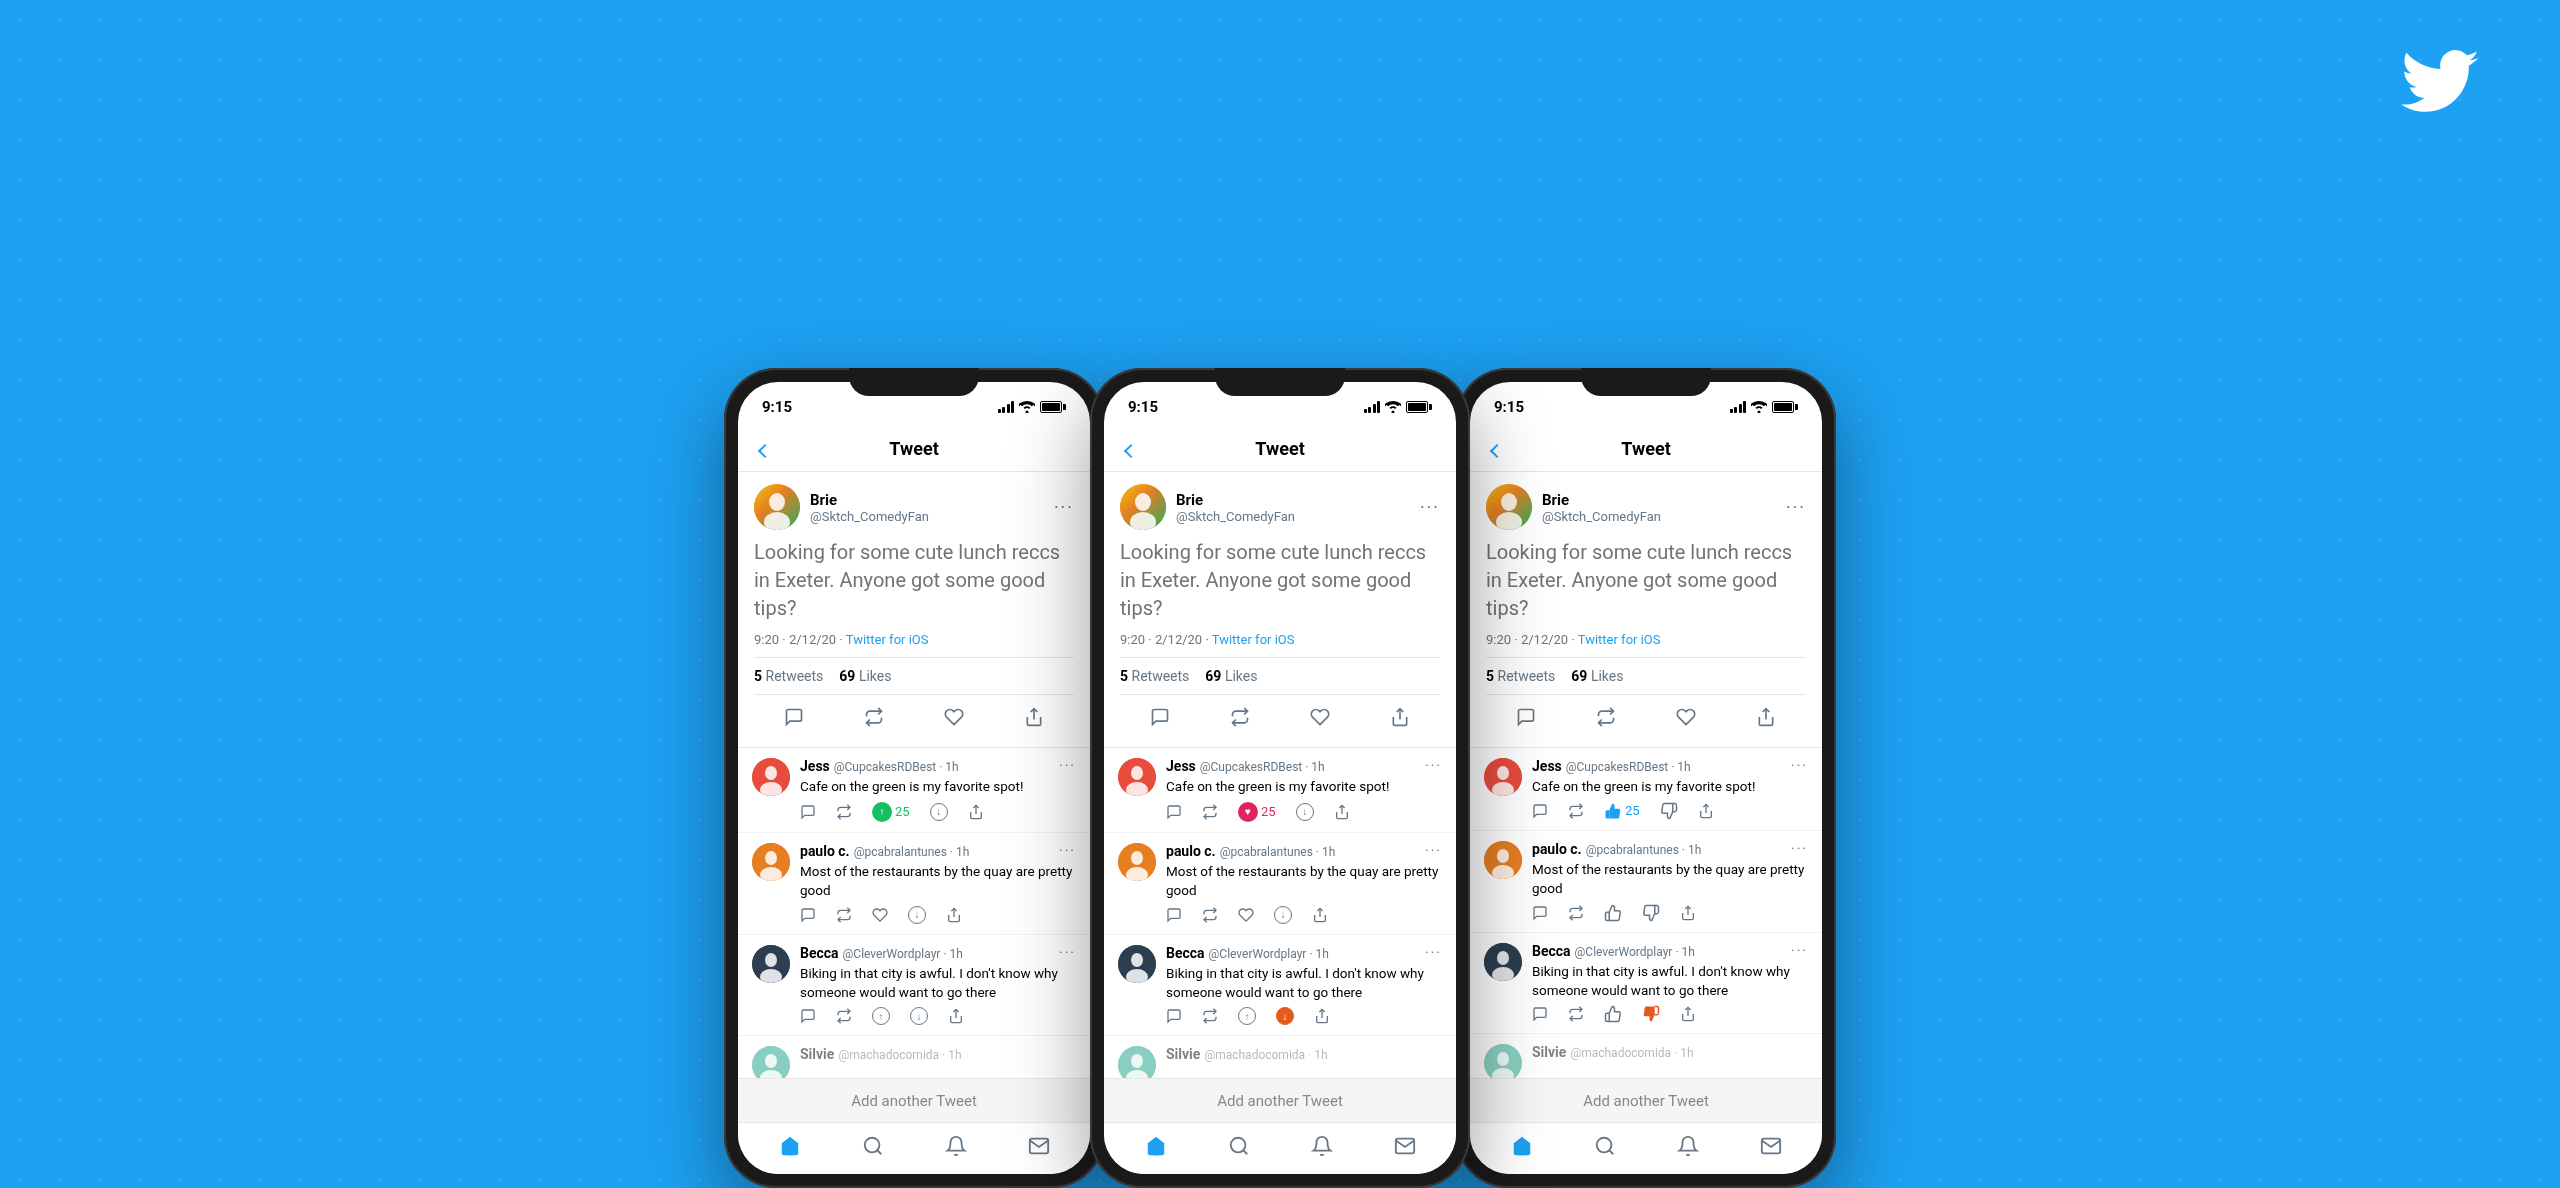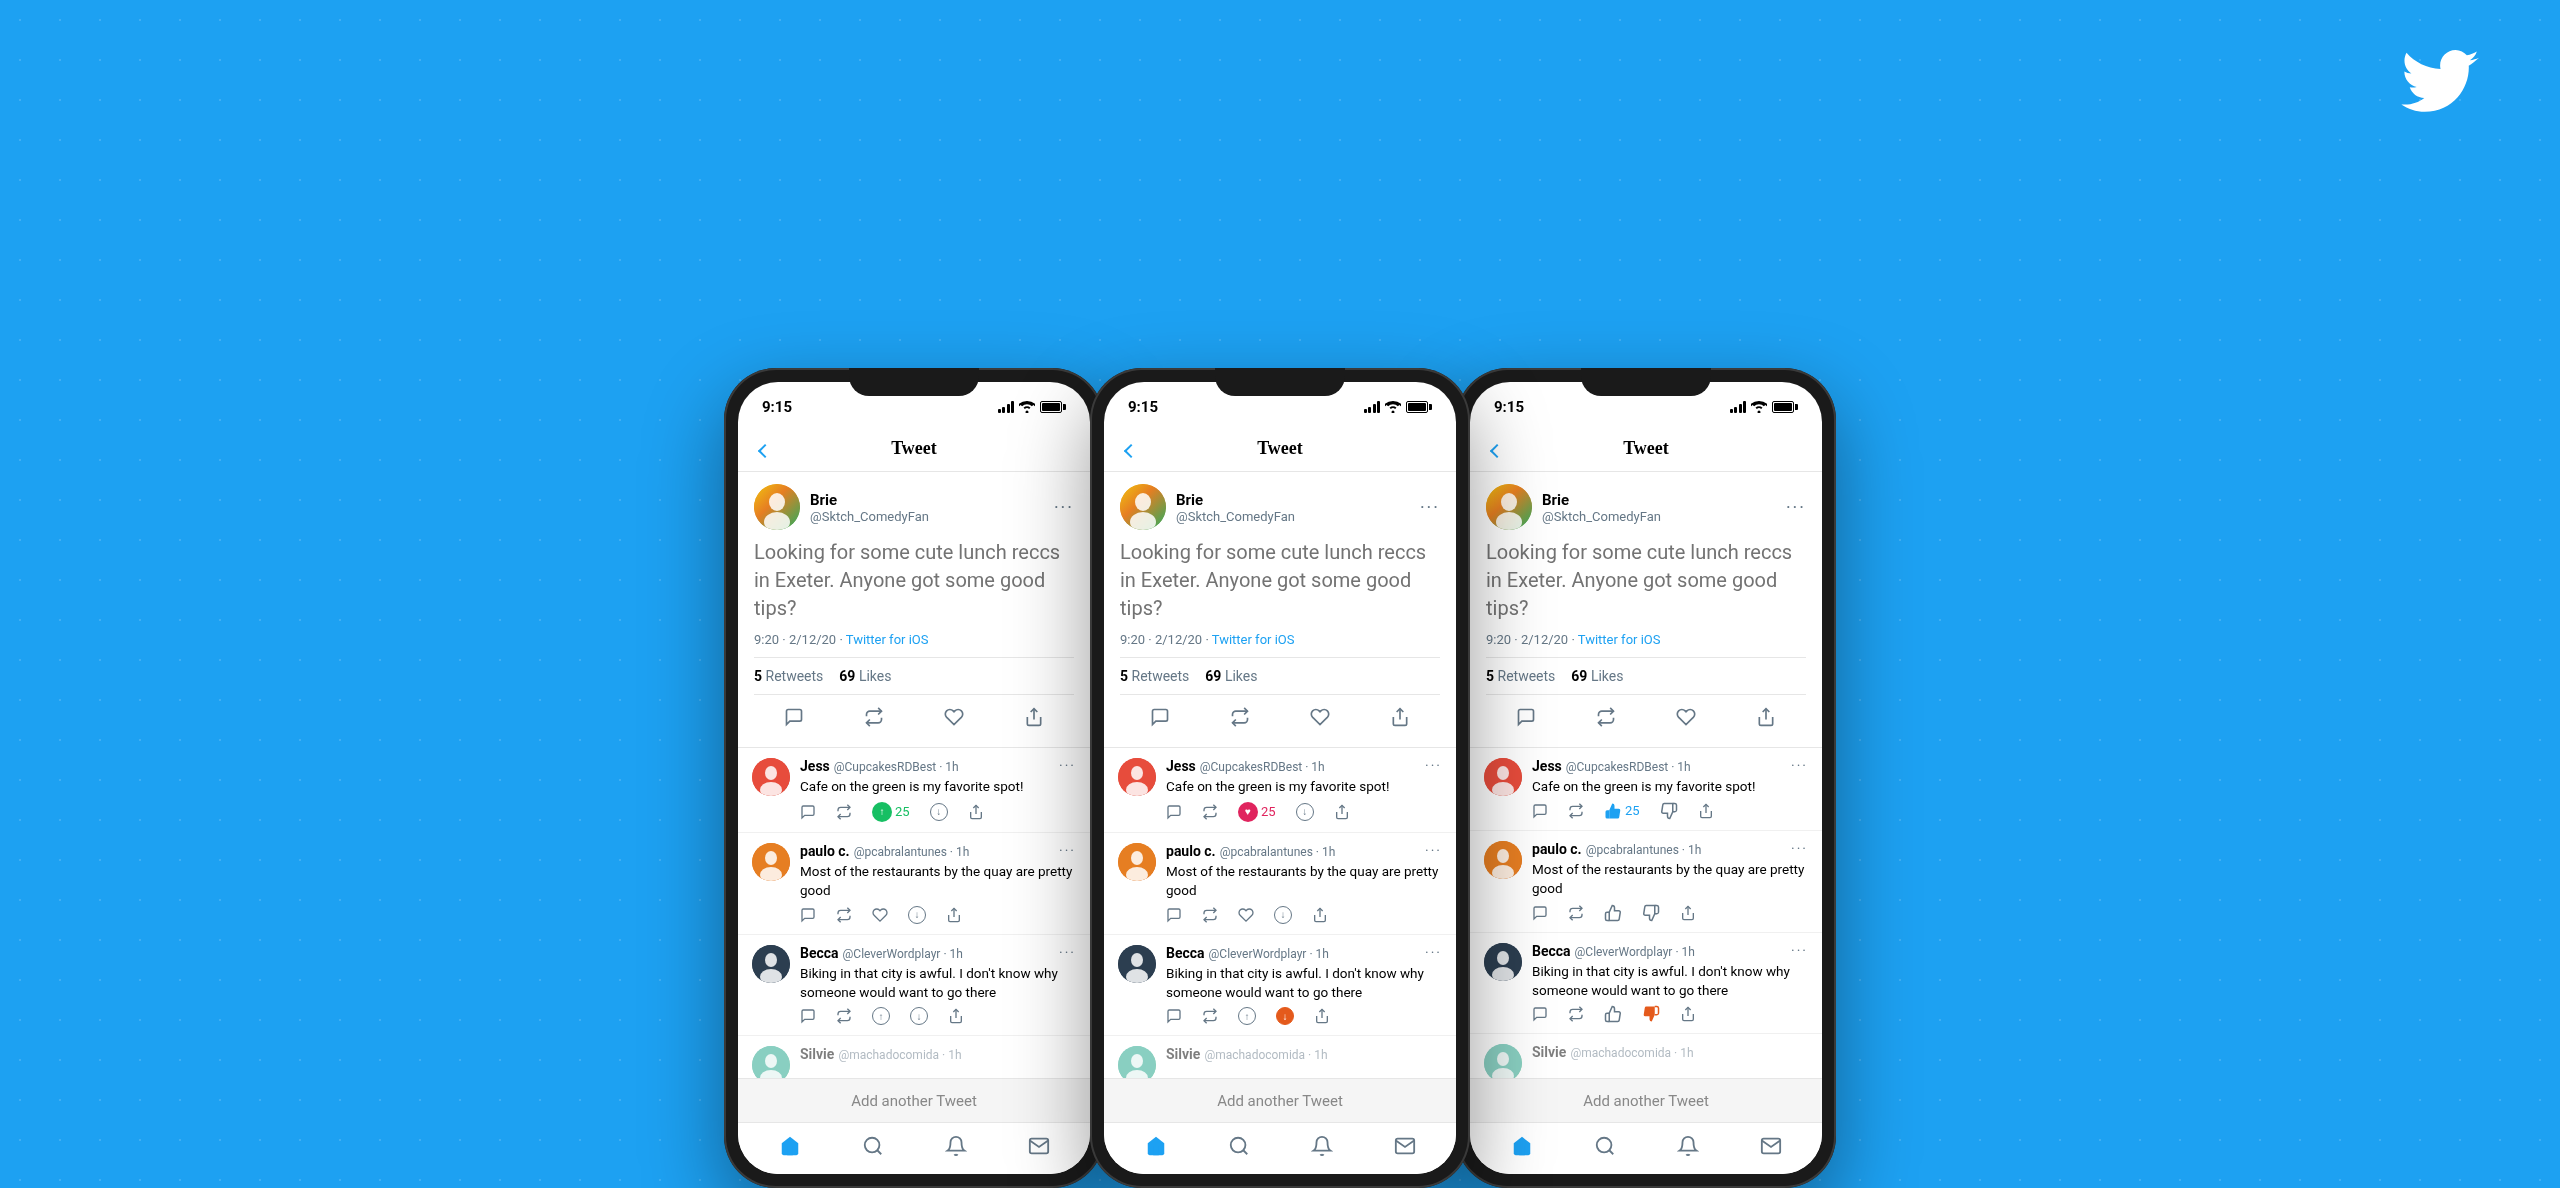--- a/index.html
+++ b/index.html
@@ -122,21 +122,20 @@
 
     
     .nav-bar {
       display: flex;
       align-items: center;
       justify-content: center;
       padding: 8px 16px;
       border-bottom: 1px solid #e6e6e6;
       position: relative;
       min-height: 46px;
-      font-family: Liberation Serif, serif;
     }
 
     .nav-back {
       position: absolute;
       left: 16px;
       color: #1DA1F2;
       font-size: 22px;
       font-weight: 300;
     }
 

